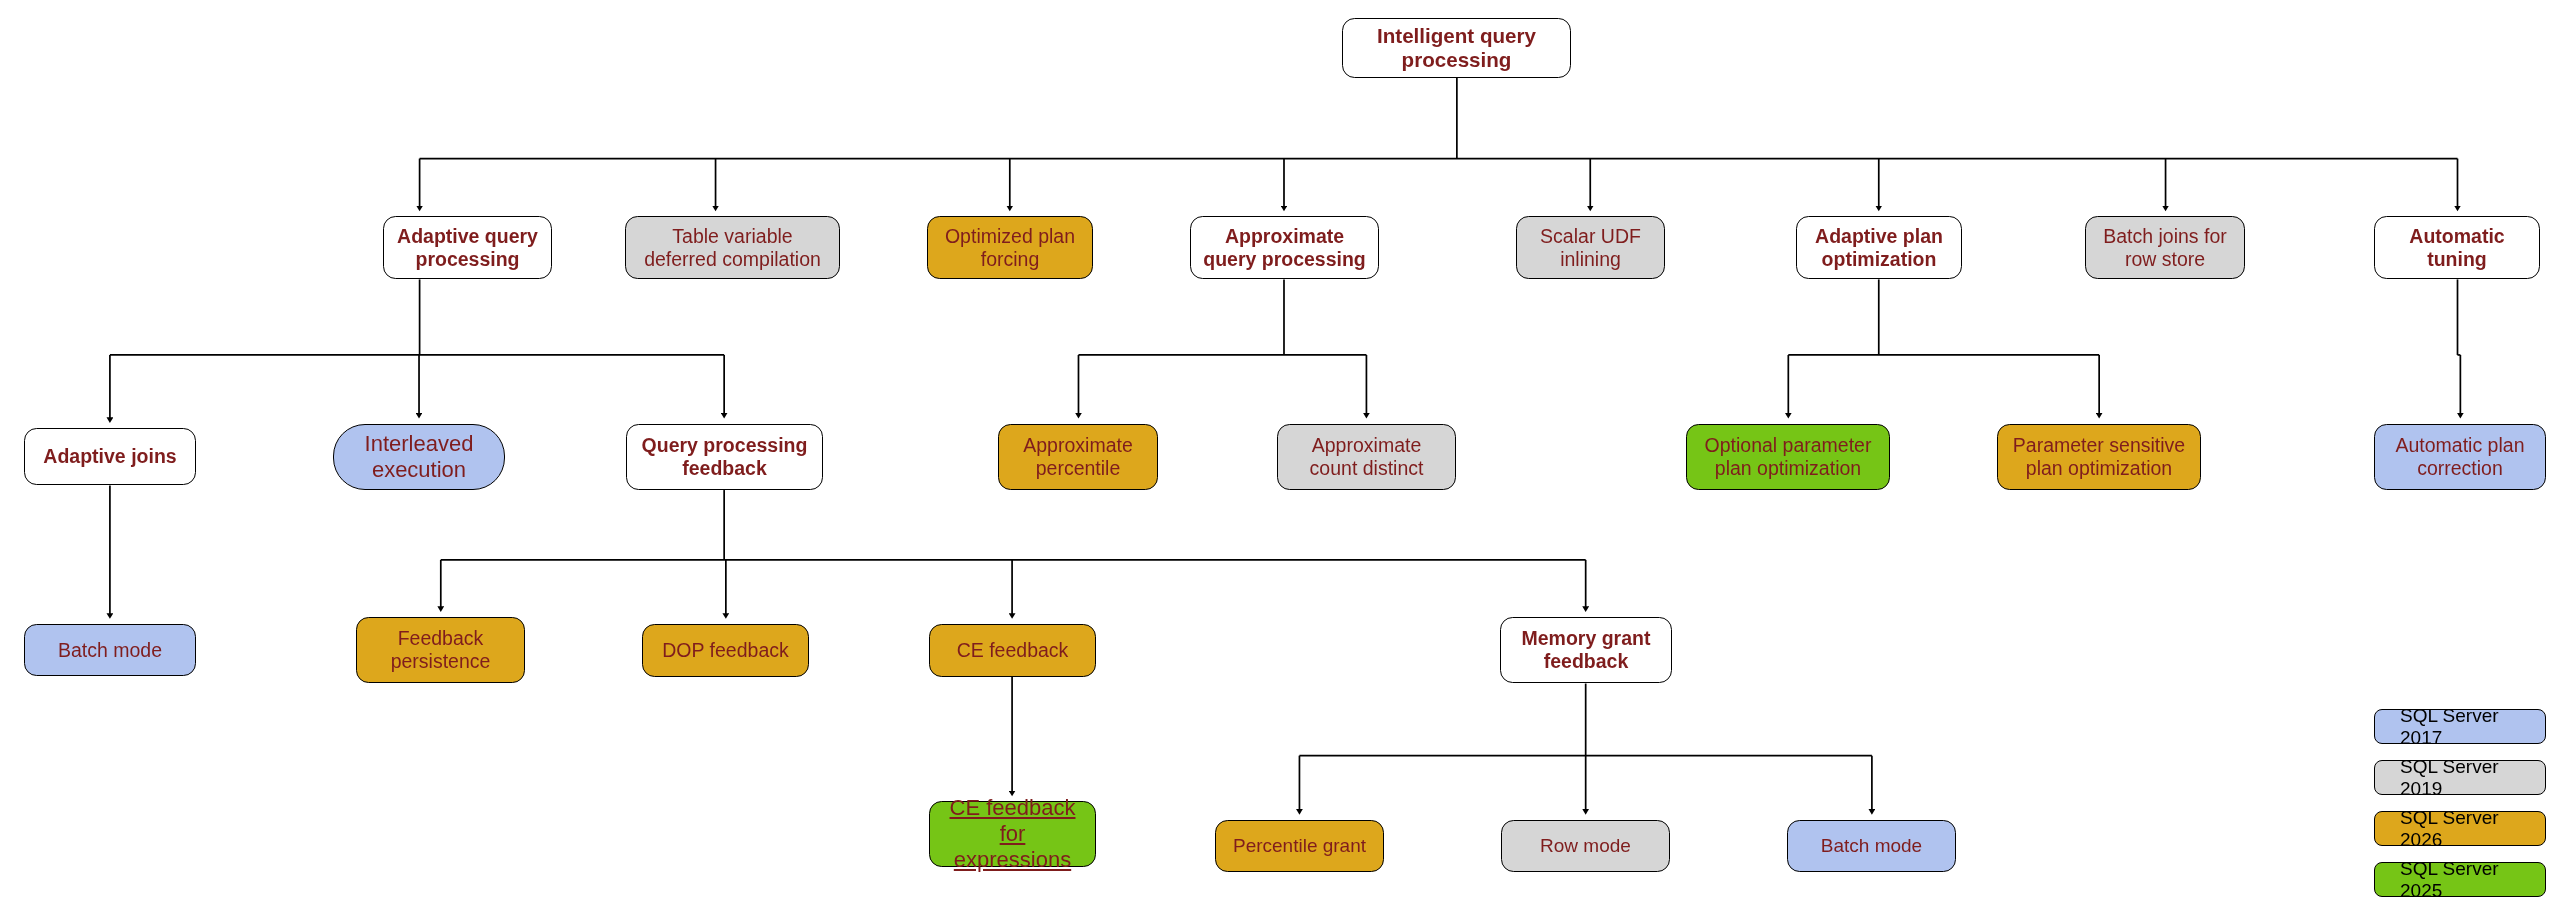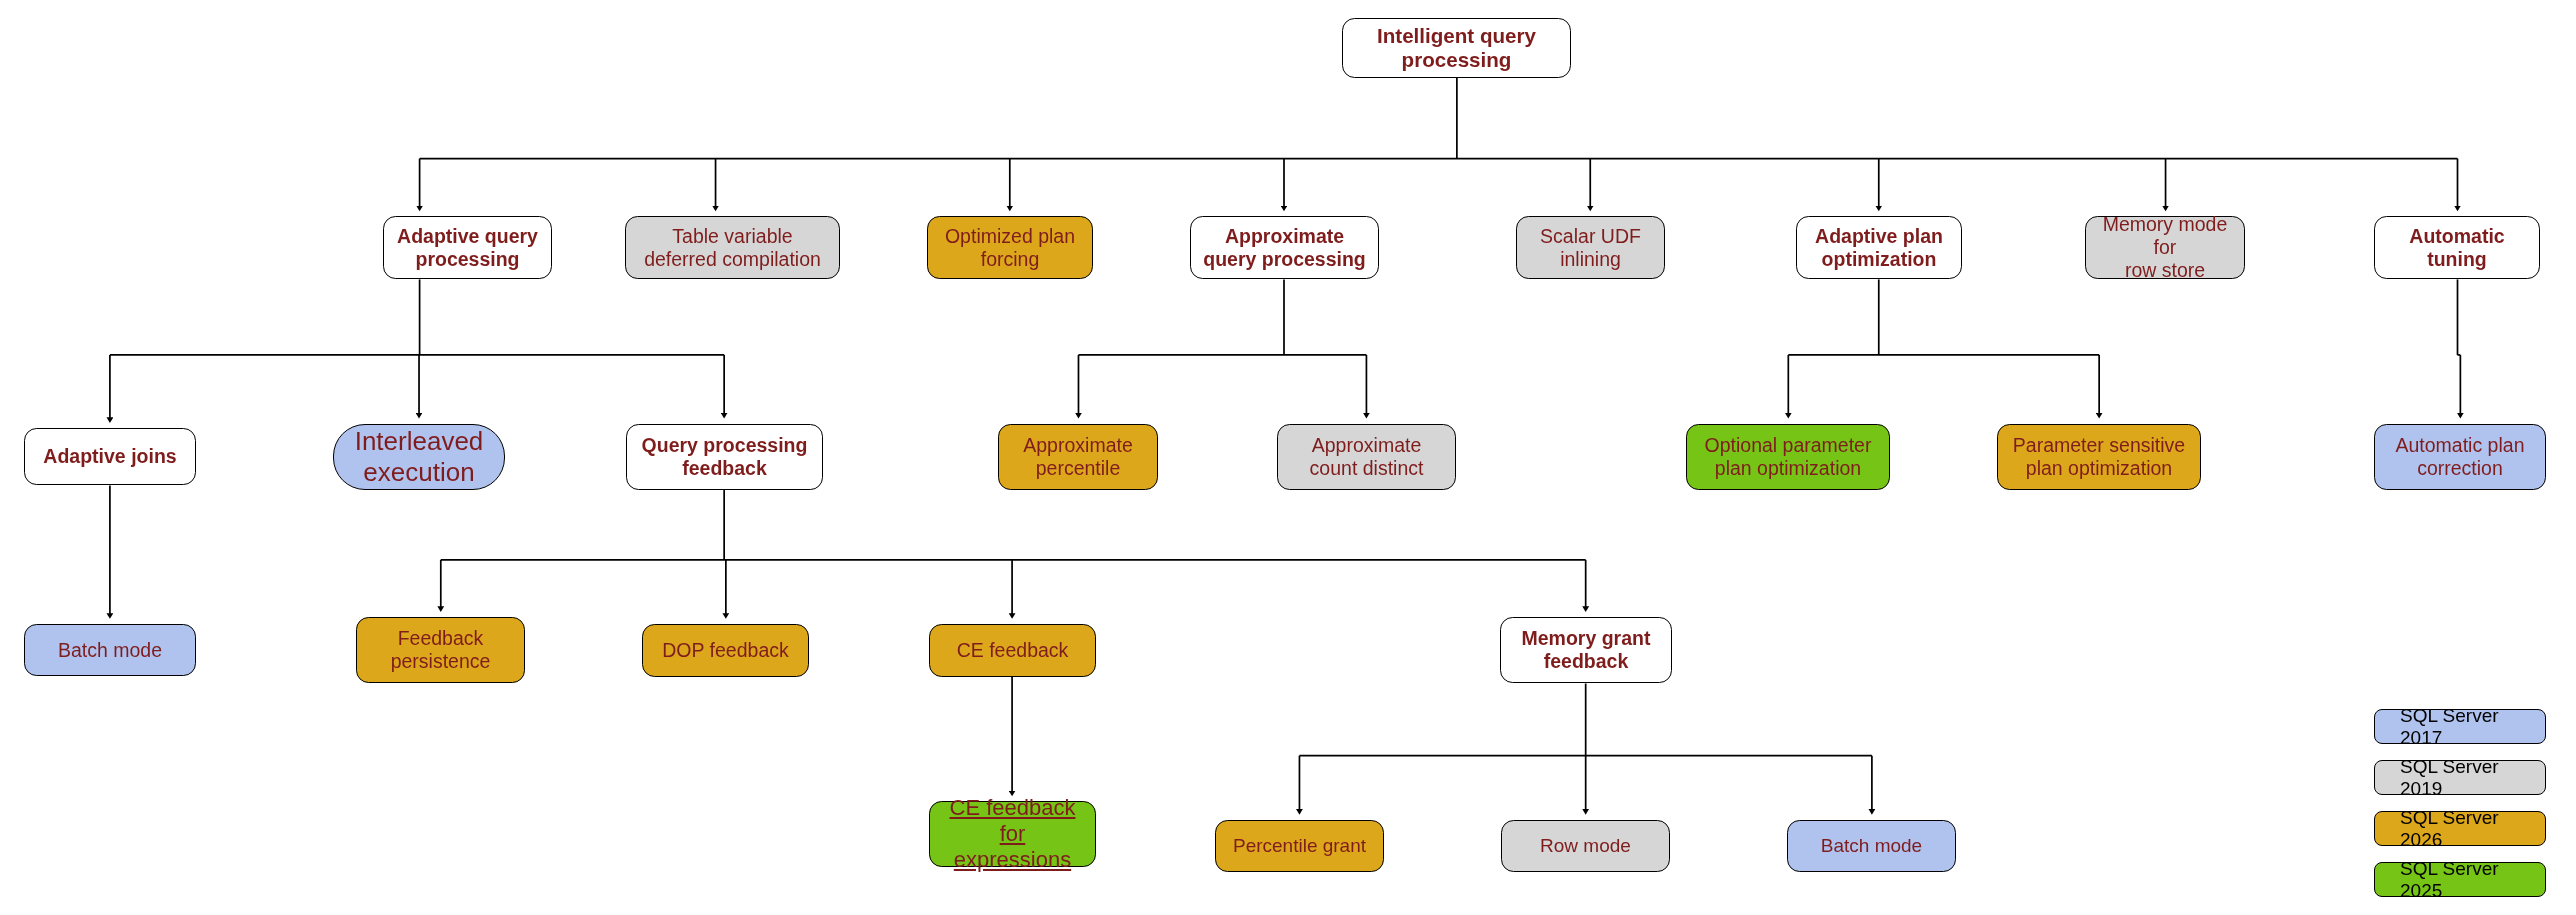--- a/index.html
+++ b/index.html
@@ -99,26 +99,26 @@
       <div class="node t-gray" style="left: 608px; top: 216px; width: 215px; height: 63px; font-size: 19.5px; margin-left: 17px;">Table variable
 deferred compilation</div>
       <div class="node t-orange" style="left: 927px; top: 216px; width: 166px; height: 63px; font-size: 19.5px;">Optimized plan
 forcing</div>
       <div class="node t-white" style="left: 1190px; top: 216px; width: 189px; height: 63px; font-size: 19.5px;">Approximate
 query processing</div>
       <div class="node t-gray" style="left: 1516px; top: 216px; width: 149px; height: 63px; font-size: 19.5px;">Scalar UDF
 inlining</div>
       <div class="node t-white" style="left: 1796px; top: 216px; width: 166px; height: 63px; font-size: 19.5px;">Adaptive plan
 optimization</div>
-      <div class="node t-gray" style="left: 2085px; top: 216px; width: 160px; height: 63px; font-size: 19.5px;">Memory mode for
+      <div class="node t-gray" style="left: 2085px; top: 216px; width: 160px; height: 63px; font-size: 19.5px;">Batch joins for
 row store</div>
       <div class="node t-white" style="left: 2374px; top: 216px; width: 166px; height: 63px; font-size: 19.5px;">Automatic
 tuning</div>
       <div class="node t-white" style="left: 24px; top: 428px; width: 172px; height: 57px; font-size: 19.5px;">Adaptive joins</div>
-      <div class="node t-blue" style="left: 333px; top: 424px; width: 172px; height: 66px; font-size: 26px; border-radius: 32px;">Interleaved
+      <div class="node t-blue" style="left: 333px; top: 424px; width: 172px; height: 66px; font-size: 22px; border-radius: 32px;">Interleaved
 execution</div>
       <div class="node t-white" style="left: 626px; top: 424px; width: 197px; height: 66px; font-size: 19.5px;">Query processing
 feedback</div>
       <div class="node t-orange" style="left: 998px; top: 424px; width: 160px; height: 66px; font-size: 19.5px;">Approximate
 percentile</div>
       <div class="node t-gray" style="left: 1277px; top: 424px; width: 179px; height: 66px; font-size: 19.5px;">Approximate
 count distinct</div>
       <div class="node t-green" style="left: 1686px; top: 424px; width: 204px; height: 66px; font-size: 19.5px;">Optional parameter
 plan optimization</div>
       <div class="node t-orange" style="left: 1997px; top: 424px; width: 204px; height: 66px; font-size: 19.5px;">Parameter sensitive

